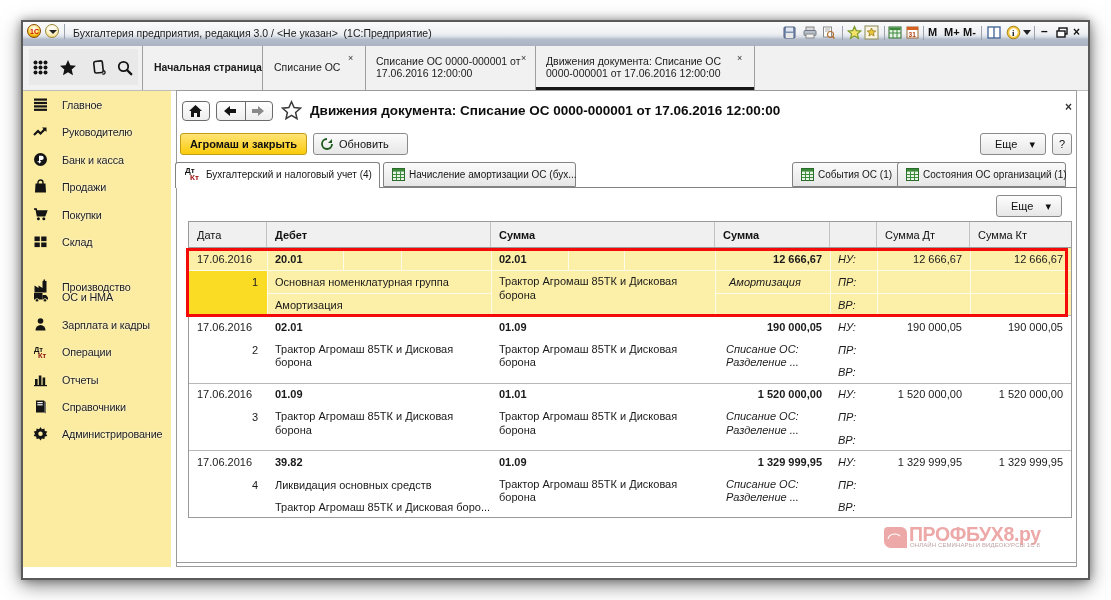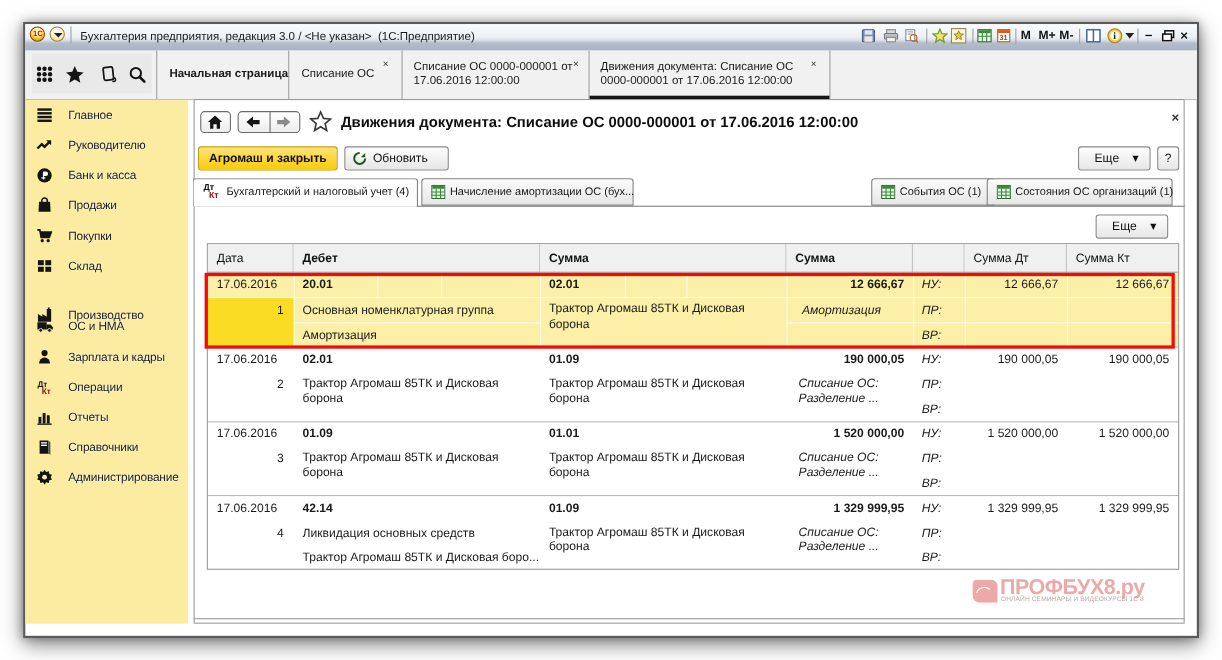--- a/index.html
+++ b/index.html
@@ -425,21 +425,21 @@
     <div class="c r" style="left:781px; top:166px; width:93px;">1 520 000,00</div>
     <div class="c r" style="left:0px; top:189px; width:69px;">3</div>
     <div class="c w" style="left:86px; top:188px; width:205px;">Трактор Агромаш 85ТК и Дисковая борона</div>
     <div class="c w" style="left:310px; top:188px; width:205px;">Трактор Агромаш 85ТК и Дисковая борона</div>
     <div class="c it w" style="left:537px; top:188px; width:96px;">Списание ОС: Разделение ...</div>
     <div class="c it" style="left:649px; top:189px;">ПР:</div>
     <div class="c it" style="left:649px; top:211.5px;">ВР:</div>
     <div class="gsep" style="top:228px;"></div>
 
     <div class="c" style="left:8px; top:233.5px;">17.06.2016</div>
-    <div class="c b" style="left:86px; top:233.5px;">42.14</div>
+    <div class="c b" style="left:86px; top:233.5px;">39.82</div>
     <div class="c b" style="left:310px; top:233.5px;">01.09</div>
     <div class="c b r" style="left:526px; top:233.5px; width:107px;">1 329 999,95</div>
     <div class="c it" style="left:649px; top:233.5px;">НУ:</div>
     <div class="c r" style="left:688px; top:233.5px; width:85px;">1 329 999,95</div>
     <div class="c r" style="left:781px; top:233.5px; width:93px;">1 329 999,95</div>
     <div class="c r" style="left:0px; top:256.5px; width:69px;">4</div>
     <div class="c" style="left:86px; top:256.5px;">Ликвидация основных средств</div>
     <div class="c w" style="left:310px; top:255.5px; width:205px;">Трактор Агромаш 85ТК и Дисковая борона</div>
     <div class="c it w" style="left:537px; top:255.5px; width:96px;">Списание ОС: Разделение ...</div>
     <div class="c it" style="left:649px; top:256.5px;">ПР:</div>

